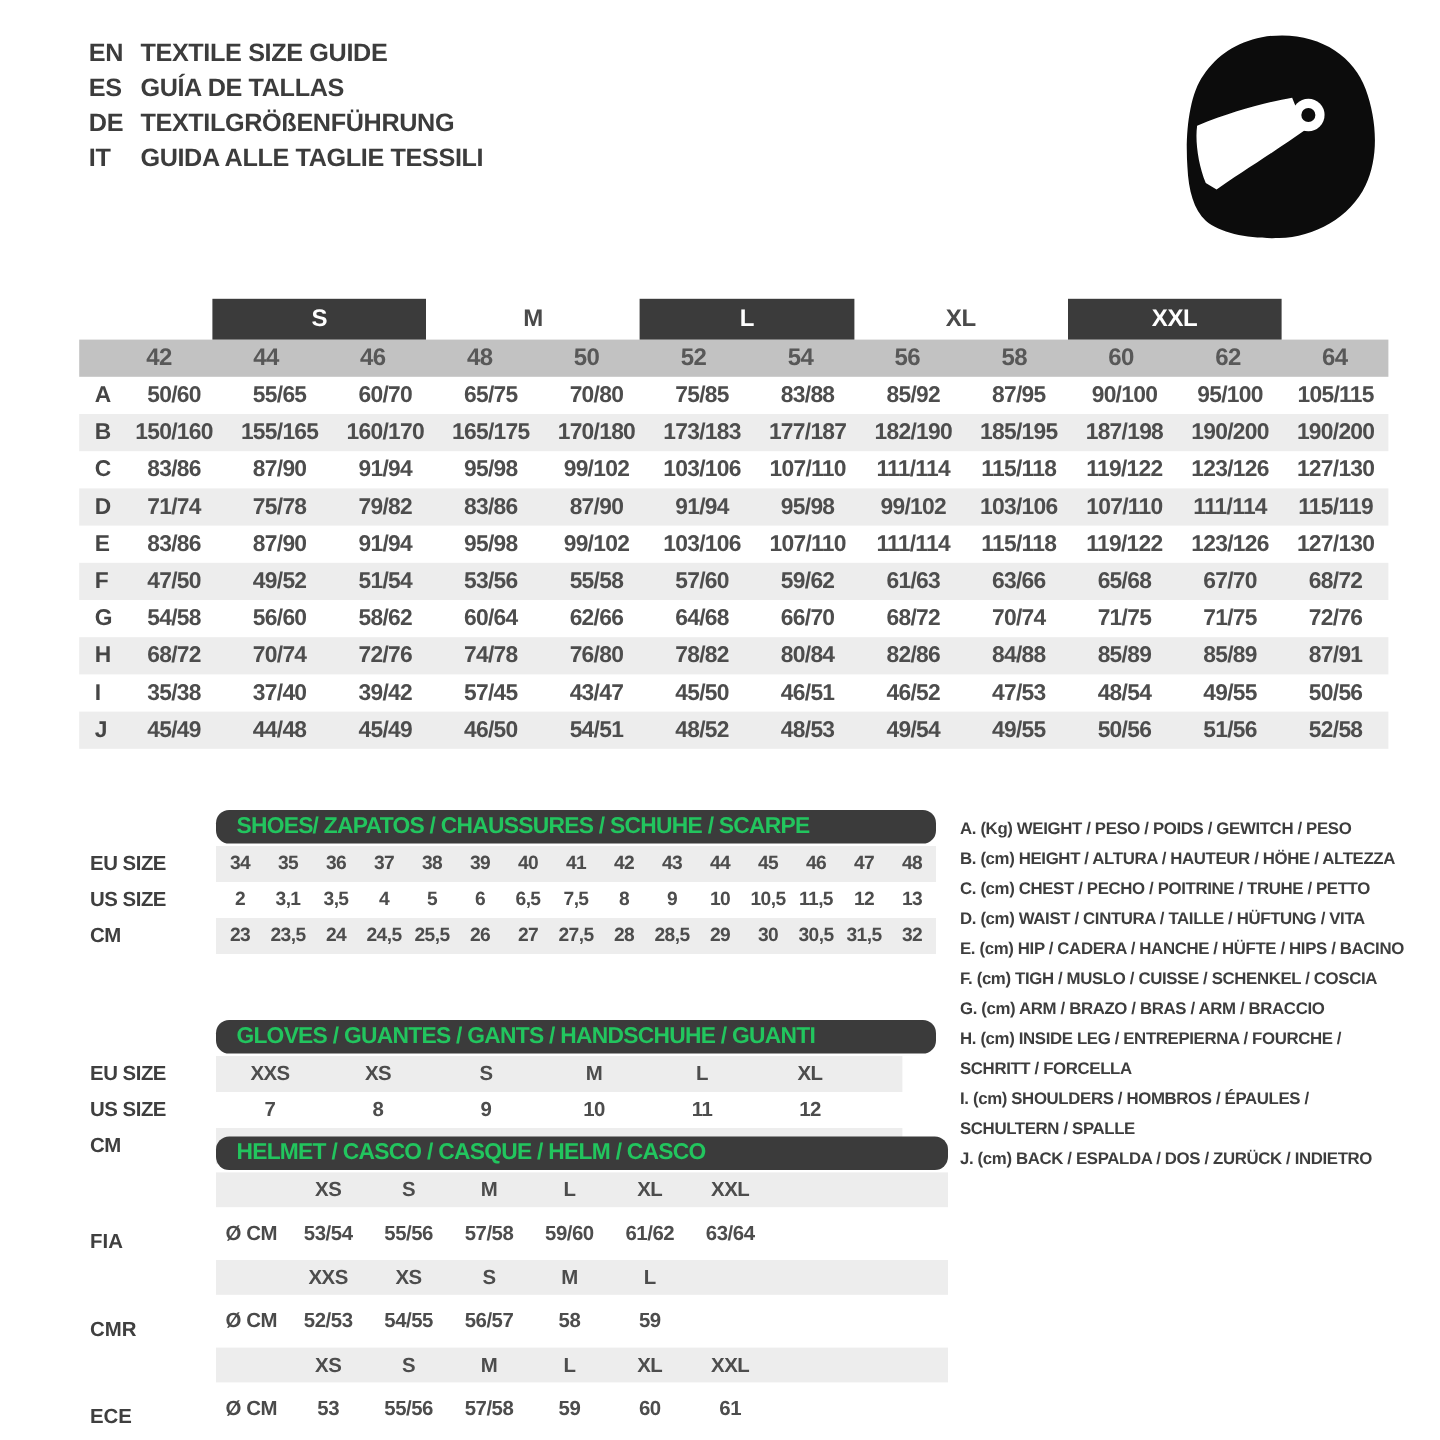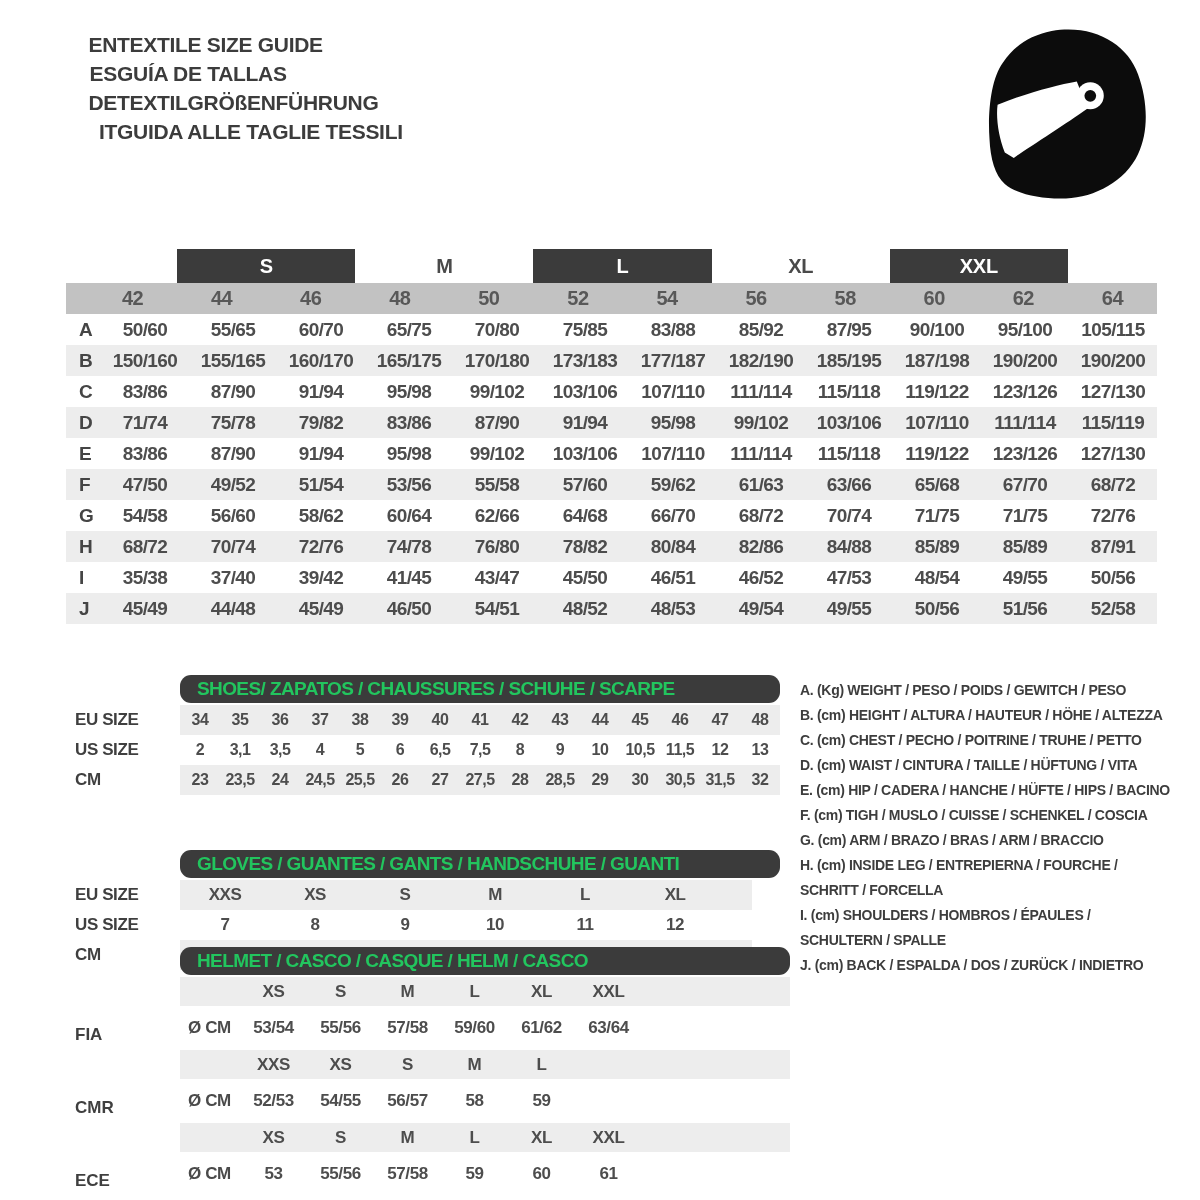--- a/index.html
+++ b/index.html
@@ -2,21 +2,21 @@
 <html><head>
 <meta charset="utf-8">
 <style>
   html,body{margin:0;padding:0;background:#fff;}
   .page{
     position:relative;width:1200px;height:1200px;background:#ffffff;overflow:hidden;
     font-family:"Liberation Sans",sans-serif;font-weight:700;color:#4a4a4a;
   }
   
   .langs{position:absolute;left:74px;top:30px;}
-  .lang-row{display:flex;height:29px;align-items:center;color:#3c3c3c;text-align:right;}
+  .lang-row{display:flex;height:29px;align-items:center;color:#3c3c3c;}
   .lang-code{width:43px;font-size:21px;letter-spacing:-0.3px;}
   .lang-title{font-size:21px;letter-spacing:-0.3px;}
   
   .helmet-wrap{position:absolute;left:976px;top:22px;width:180px;height:180px;}
   
   .mtable{position:absolute;left:66px;top:249px;width:1091px;}
   .band-row{position:relative;height:34px;}
   .band{position:absolute;top:0;height:34px;display:flex;align-items:center;justify-content:center;
         font-size:20px;letter-spacing:-0.3px;}
   .band.dark{background:#3b3b3b;color:#ffffff;}
@@ -233,21 +233,21 @@
           <span class="mcell">84/88</span>
           <span class="mcell">85/89</span>
           <span class="mcell">85/89</span>
           <span class="mcell">87/91</span>
         </div>
         <div class="data-row">
           <span class="row-label">I</span>
           <span class="mcell">35/38</span>
           <span class="mcell">37/40</span>
           <span class="mcell">39/42</span>
-          <span class="mcell">41/45</span>
+          <span class="mcell">57/45</span>
           <span class="mcell">43/47</span>
           <span class="mcell">45/50</span>
           <span class="mcell">46/51</span>
           <span class="mcell">46/52</span>
           <span class="mcell">47/53</span>
           <span class="mcell">48/54</span>
           <span class="mcell">49/55</span>
           <span class="mcell">50/56</span>
         </div>
         <div class="data-row stripe">

